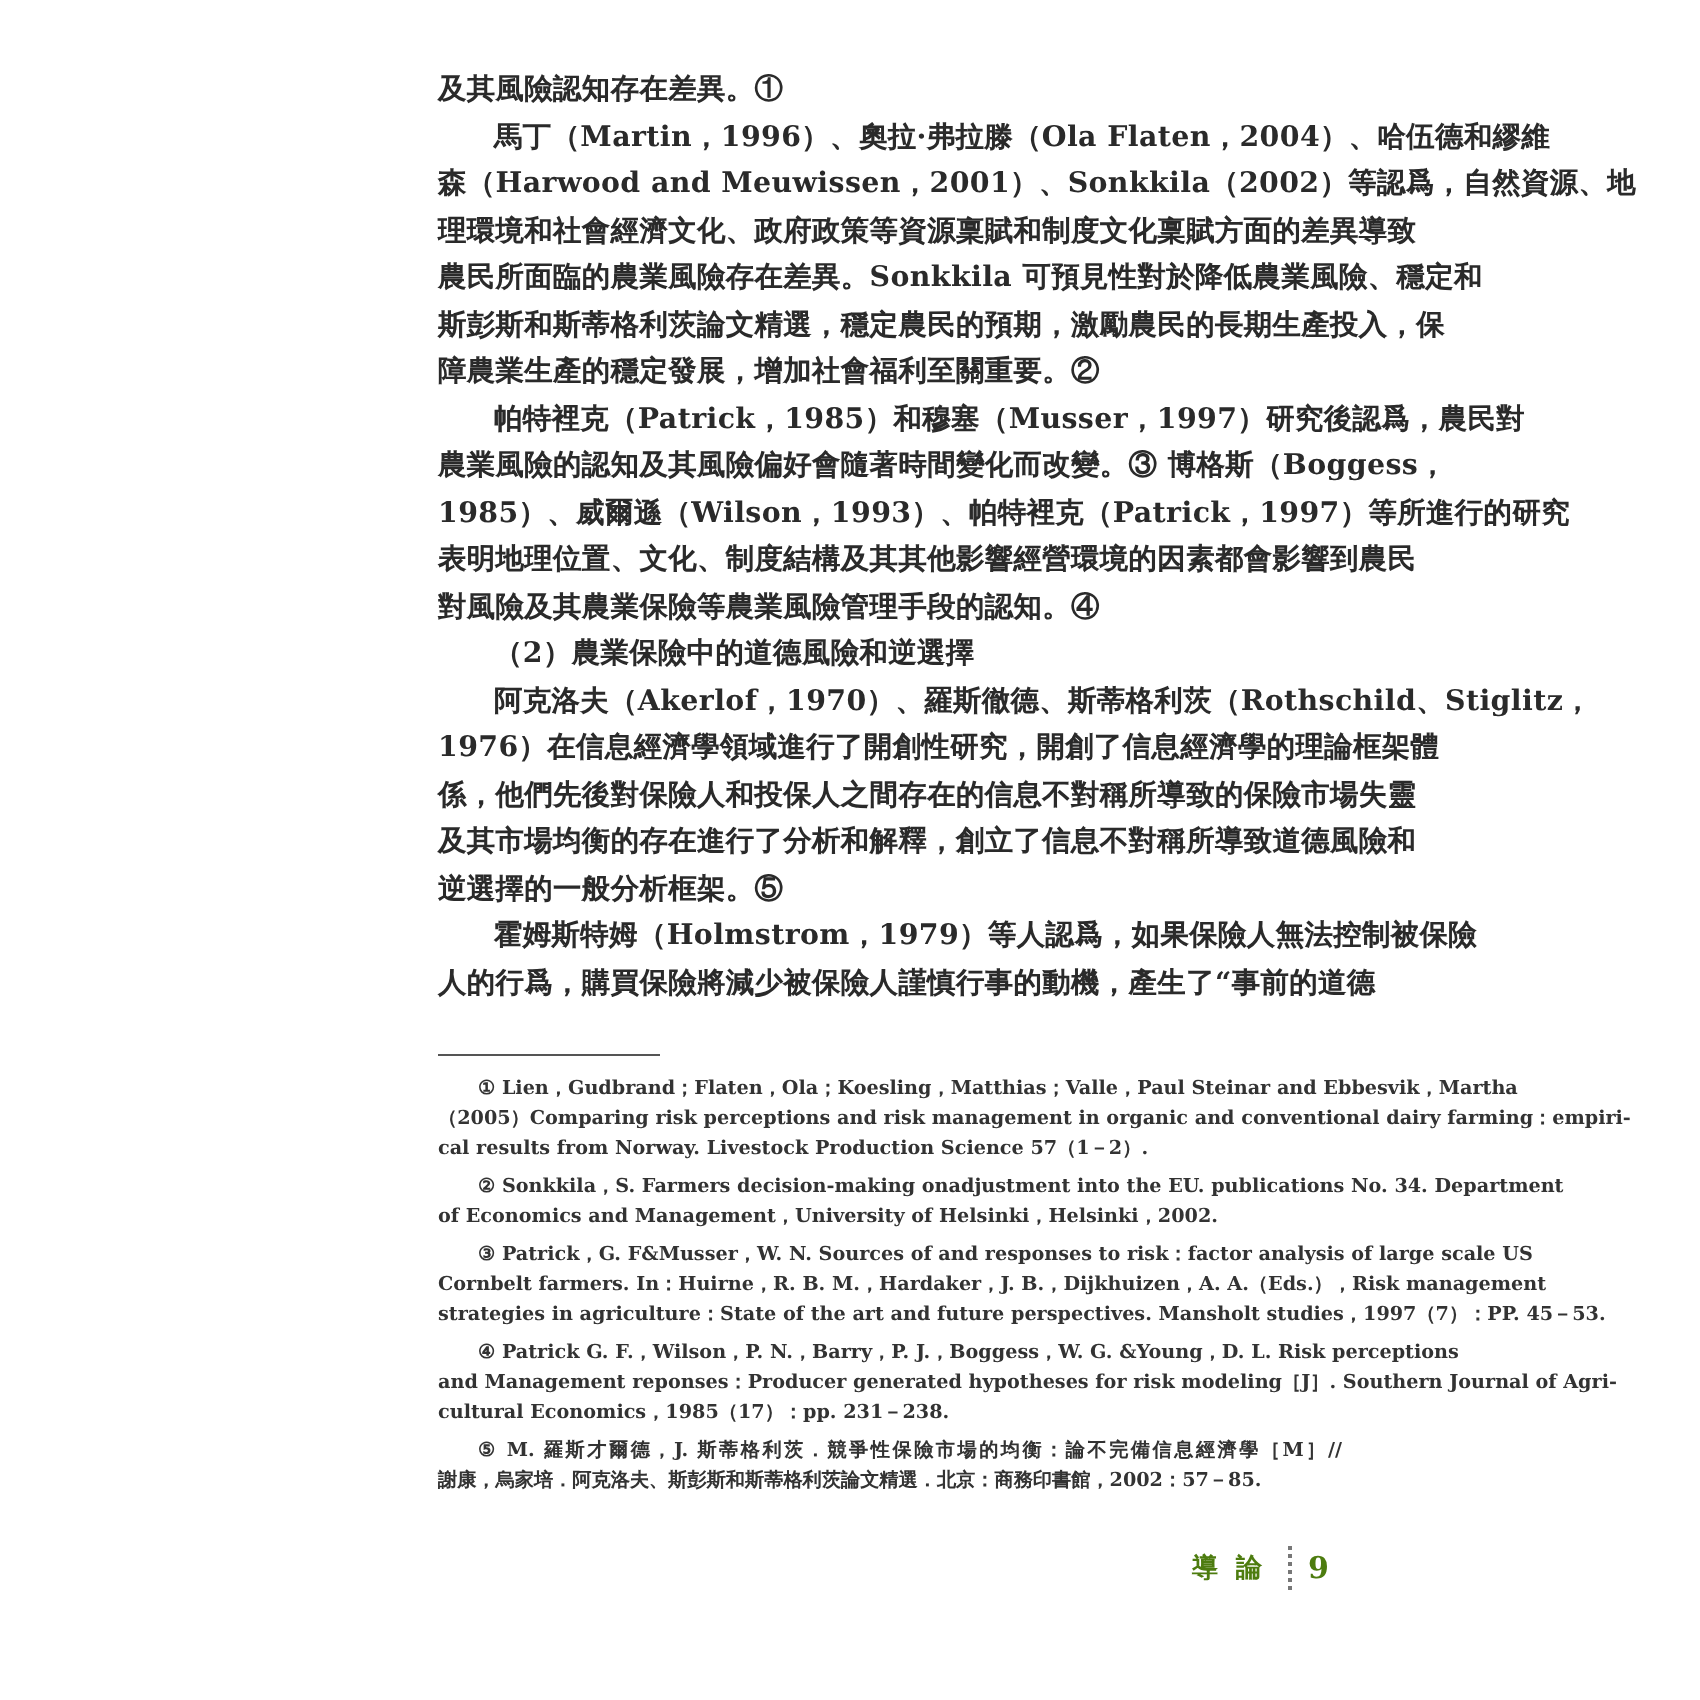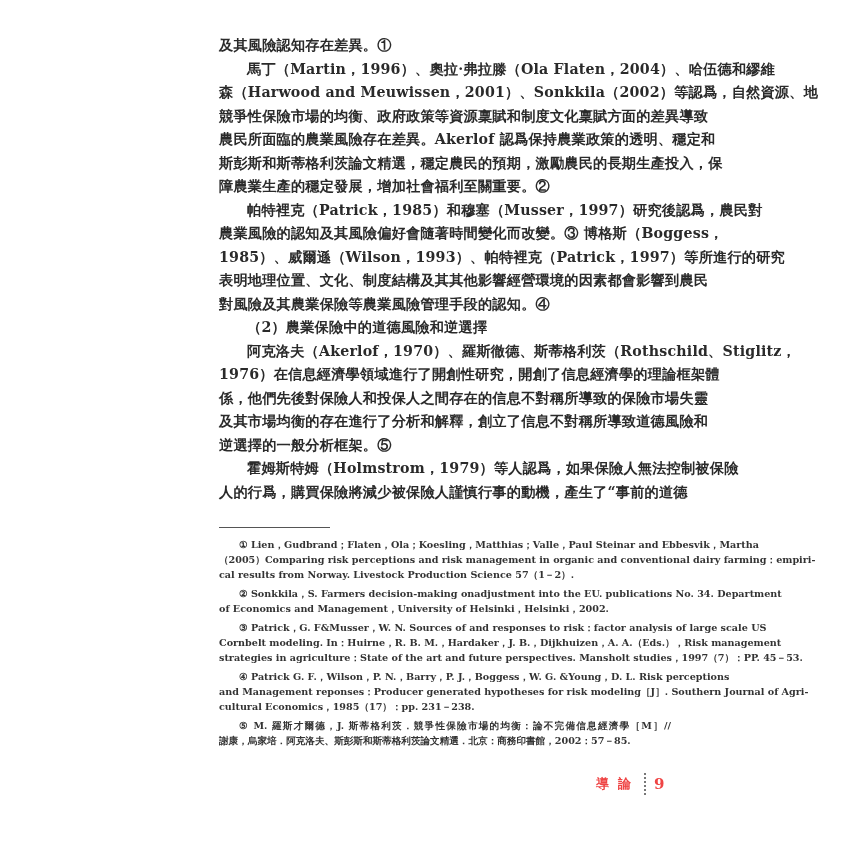--- a/index.html
+++ b/index.html
@@ -47,42 +47,42 @@
       left: 203px; top: 527px;
       width: 111px; height: 1px;
       background: #555;
     }
     .folio {
       position: absolute;
       left: 580px; top: 774px;
       height: 20px;
       display: flex; align-items: center;
       font-size: 13px;
-      color: #ef4444;
+      color: #4d7c0f;
     }
     .folio .title { letter-spacing: 9px; }
     .folio .sep {
       display: inline-block;
       width: 0; height: 22px;
       border-left: 2px dotted #777;
       margin: 0 8px 0 4px;
     }
     .folio .num { font-size: 15px; }
   </style>
 </head>
 <body>
 
 <div class="page">
 
   <div>
     <div class="body-line last" style="top:35px">及其風險認知存在差異。①</div>
     <div class="body-line indent" style="top:58.5px">馬丁（Martin，1996）、奧拉·弗拉滕（Ola Flaten，2004）、哈伍德和繆維</div>
     <div class="body-line" style="top:82px">森（Harwood and Meuwissen，2001）、Sonkkila（2002）等認爲，自然資源、地</div>
-    <div class="body-line" style="top:105.5px">競爭性保險市場的均衡、政府政策等資源稟賦和制度文化稟賦方面的差異導致</div>
-    <div class="body-line" style="top:129px">農民所面臨的農業風險存在差異。Akerlof 認爲保持農業政策的透明、穩定和</div>
+    <div class="body-line" style="top:105.5px">理環境和社會經濟文化、政府政策等資源稟賦和制度文化稟賦方面的差異導致</div>
+    <div class="body-line" style="top:129px">農民所面臨的農業風險存在差異。Sonkkila 可預見性對於降低農業風險、穩定和</div>
     <div class="body-line" style="top:152.5px">斯彭斯和斯蒂格利茨論文精選，穩定農民的預期，激勵農民的長期生產投入，保</div>
     <div class="body-line last" style="top:176px">障農業生產的穩定發展，增加社會福利至關重要。②</div>
     <div class="body-line indent" style="top:199.5px">帕特裡克（Patrick，1985）和穆塞（Musser，1997）研究後認爲，農民對</div>
     <div class="body-line" style="top:223px">農業風險的認知及其風險偏好會隨著時間變化而改變。③ 博格斯（Boggess，</div>
     <div class="body-line" style="top:246.5px">1985）、威爾遜（Wilson，1993）、帕特裡克（Patrick，1997）等所進行的研究</div>
     <div class="body-line" style="top:270px">表明地理位置、文化、制度結構及其其他影響經營環境的因素都會影響到農民</div>
     <div class="body-line last" style="top:293.5px">對風險及其農業保險等農業風險管理手段的認知。④</div>
     <div class="body-line indent last" style="top:317px">（2）農業保險中的道德風險和逆選擇</div>
     <div class="body-line indent" style="top:340.5px">阿克洛夫（Akerlof，1970）、羅斯徹德、斯蒂格利茨（Rothschild、Stiglitz，</div>
     <div class="body-line" style="top:364px">1976）在信息經濟學領域進行了開創性研究，開創了信息經濟學的理論框架體</div>
@@ -97,21 +97,21 @@
 
   <div class="rule"></div>
 
   <div>
     <div class="fn-line indent" style="top:538px">①  Lien，Gudbrand；Flaten，Ola；Koesling，Matthias；Valle，Paul Steinar and Ebbesvik，Martha</div>
     <div class="fn-line" style="top:553px">（2005）Comparing risk perceptions and risk management in organic and conventional dairy farming：empiri-</div>
     <div class="fn-line last" style="top:568px">cal results from Norway. Livestock Production Science 57（1－2）.</div>
     <div class="fn-line indent" style="top:587px">②  Sonkkila，S. Farmers decision-making onadjustment into the EU. publications No. 34. Department</div>
     <div class="fn-line last" style="top:602px">of Economics and Management，University of Helsinki，Helsinki，2002.</div>
     <div class="fn-line indent" style="top:621px">③  Patrick，G. F&amp;Musser，W. N. Sources of and responses to risk：factor analysis of large scale US</div>
-    <div class="fn-line" style="top:636px">Cornbelt modeling. In：Huirne，R. B. M.，Hardaker，J. B.，Dijkhuizen，A. A.（Eds.），Risk management</div>
+    <div class="fn-line" style="top:636px">Cornbelt farmers. In：Huirne，R. B. M.，Hardaker，J. B.，Dijkhuizen，A. A.（Eds.），Risk management</div>
     <div class="fn-line" style="top:651px">strategies in agriculture：State of the art and future perspectives. Mansholt studies，1997（7）：PP. 45－53.</div>
     <div class="fn-line indent" style="top:670px">④  Patrick G. F.，Wilson，P. N.，Barry，P. J.，Boggess，W. G. &amp;Young，D. L. Risk perceptions</div>
     <div class="fn-line" style="top:685px">and Management reponses：Producer generated hypotheses for risk modeling［J］. Southern Journal of Agri-</div>
     <div class="fn-line last" style="top:700px">cultural Economics，1985（17）：pp. 231－238.</div>
     <div class="fn-line indent" style="top:719px">⑤  M. 羅斯才爾德，J. 斯蒂格利茨．競爭性保險市場的均衡：論不完備信息經濟學［M］//</div>
     <div class="fn-line last" style="top:734px">謝康，烏家培．阿克洛夫、斯彭斯和斯蒂格利茨論文精選．北京：商務印書館，2002：57－85.</div>
   </div>
 
   <div class="folio">
     <span class="title">導論</span>

